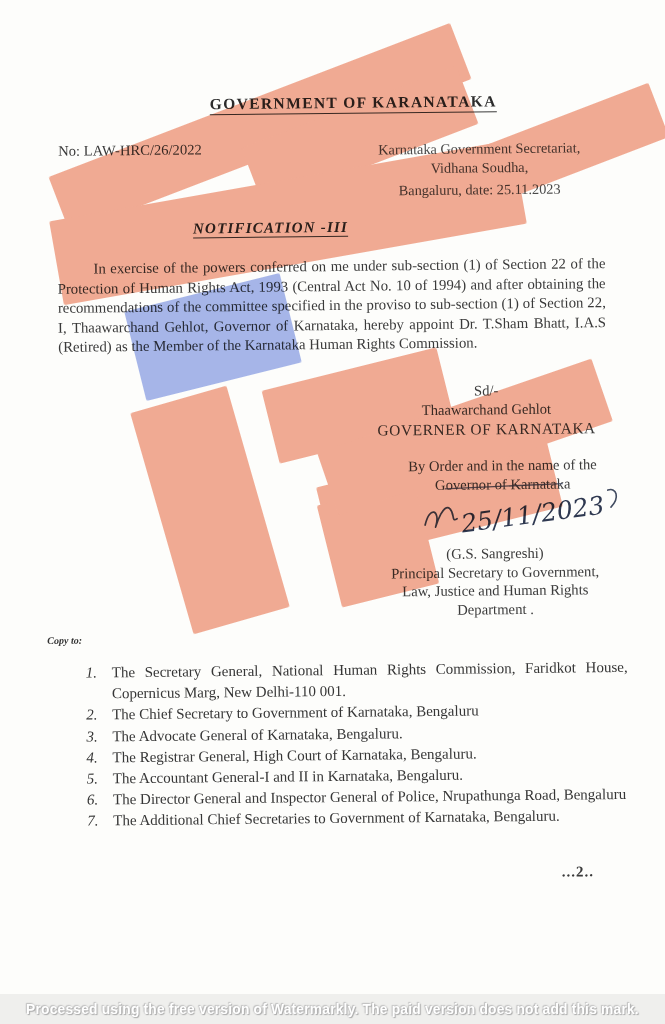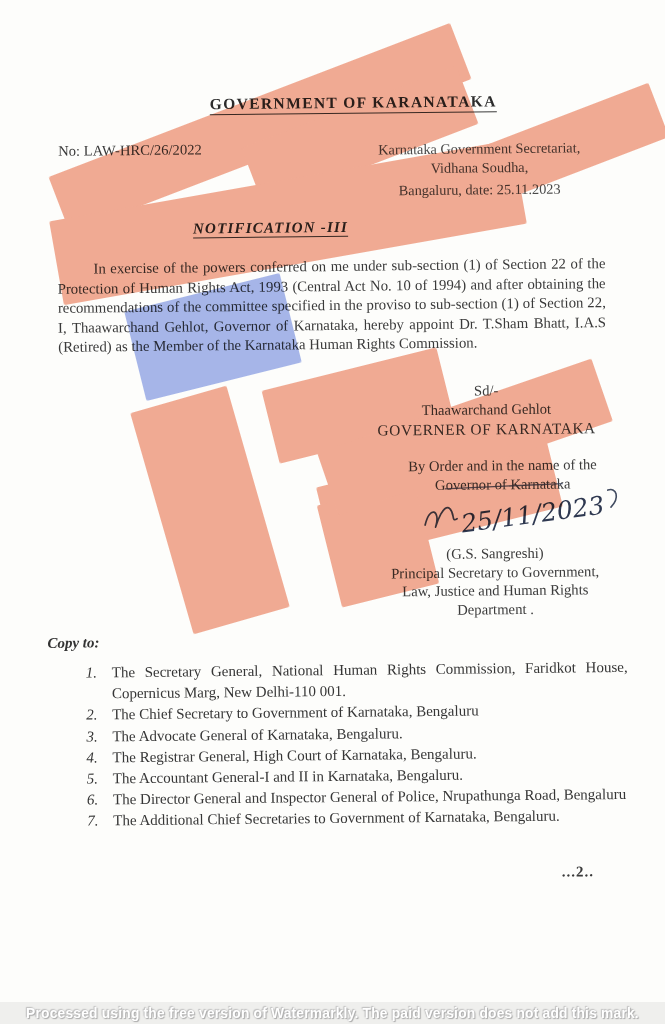--- a/index.html
+++ b/index.html
@@ -26,21 +26,21 @@
 
   .sig-top{position:absolute;top:383px;left:340px;width:295px;text-align:center;
         font-size:14.6px;line-height:18.8px;color:#3c3c3c;}
   .sig-top .gov{font-size:15.4px;letter-spacing:.6px;margin-top:1px;}
   .by-order{position:absolute;top:458px;left:372px;width:262px;text-align:center;
         font-size:14.6px;line-height:18.8px;color:#3c3c3c;}
   .sig-svg{position:absolute;top:484px;left:415px;width:210px;height:62px;}
   .sig-bottom{position:absolute;top:546px;left:352px;width:285px;text-align:center;
         font-size:14.7px;line-height:18.6px;color:#3c3c3c;}
 
-  .copy-label{position:absolute;top:632px;left:46px;font-size:15px;font-style:italic;
+  .copy-label{position:absolute;top:632px;left:46px;font-size:10px;font-style:italic;
         font-weight:bold;color:#333;}
   .copy-list{position:absolute;top:660px;left:84px;width:542px;font-size:15px;color:#363636;}
   .copy-item{display:flex;line-height:21.2px;}
   .copy-item .num{width:26px;flex:none;font-style:italic;}
   .copy-item .txt{flex:1;text-align:justify;}
 
   .page-marker{position:absolute;top:866px;left:558px;font-size:15px;font-weight:bold;
         letter-spacing:1px;color:#3a3a3a;}
 
   
@@ -51,21 +51,21 @@
   .s1b{left:245px;top:105px; width:230px;height:62px; transform:rotate(-21deg);}
   .s2 {left:53px; top:180px; width:470px;height:85px; transform:rotate(-10deg);}
   .s3 {left:388px;top:131px; width:280px;height:58px; transform:rotate(-21deg);}
   .sb {left:133px;top:291px; width:160px;height:92px; transform:rotate(-14deg);}
   .e1 {left:160px;top:395px; width:100px;height:230px;transform:rotate(-16deg);}
   .e2 {left:268px;top:368px; width:180px;height:75px; transform:rotate(-14deg);}
   .e3 {left:322px;top:458px; width:235px;height:78px; transform:rotate(-14deg);}
   .e4 {left:328px;top:492px; width:100px;height:105px;transform:rotate(-14deg);}
   .s4 {left:320px;top:404px; width:290px;height:66px; transform:rotate(-19deg);}
 
-  .footer-bar{position:absolute;left:0;right:0;bottom:0;height:22px;z-index:8;
+  .footer-bar{position:absolute;left:0;right:0;bottom:0;height:30px;z-index:8;
         background:rgba(120,120,120,0.10);display:flex;align-items:center;justify-content:center;}
   .footer-bar span{font-family:"Liberation Sans", sans-serif;font-size:13.8px;font-weight:bold;
         color:#ffffff;letter-spacing:.2px;
         text-shadow:0 0 2px #b5b5b5, 1px 1px 1px #a8a8a8, -1px -1px 1px #c4c4c4;}
 </style>
 </head>
 <body>
 
 <div class="page">
 

